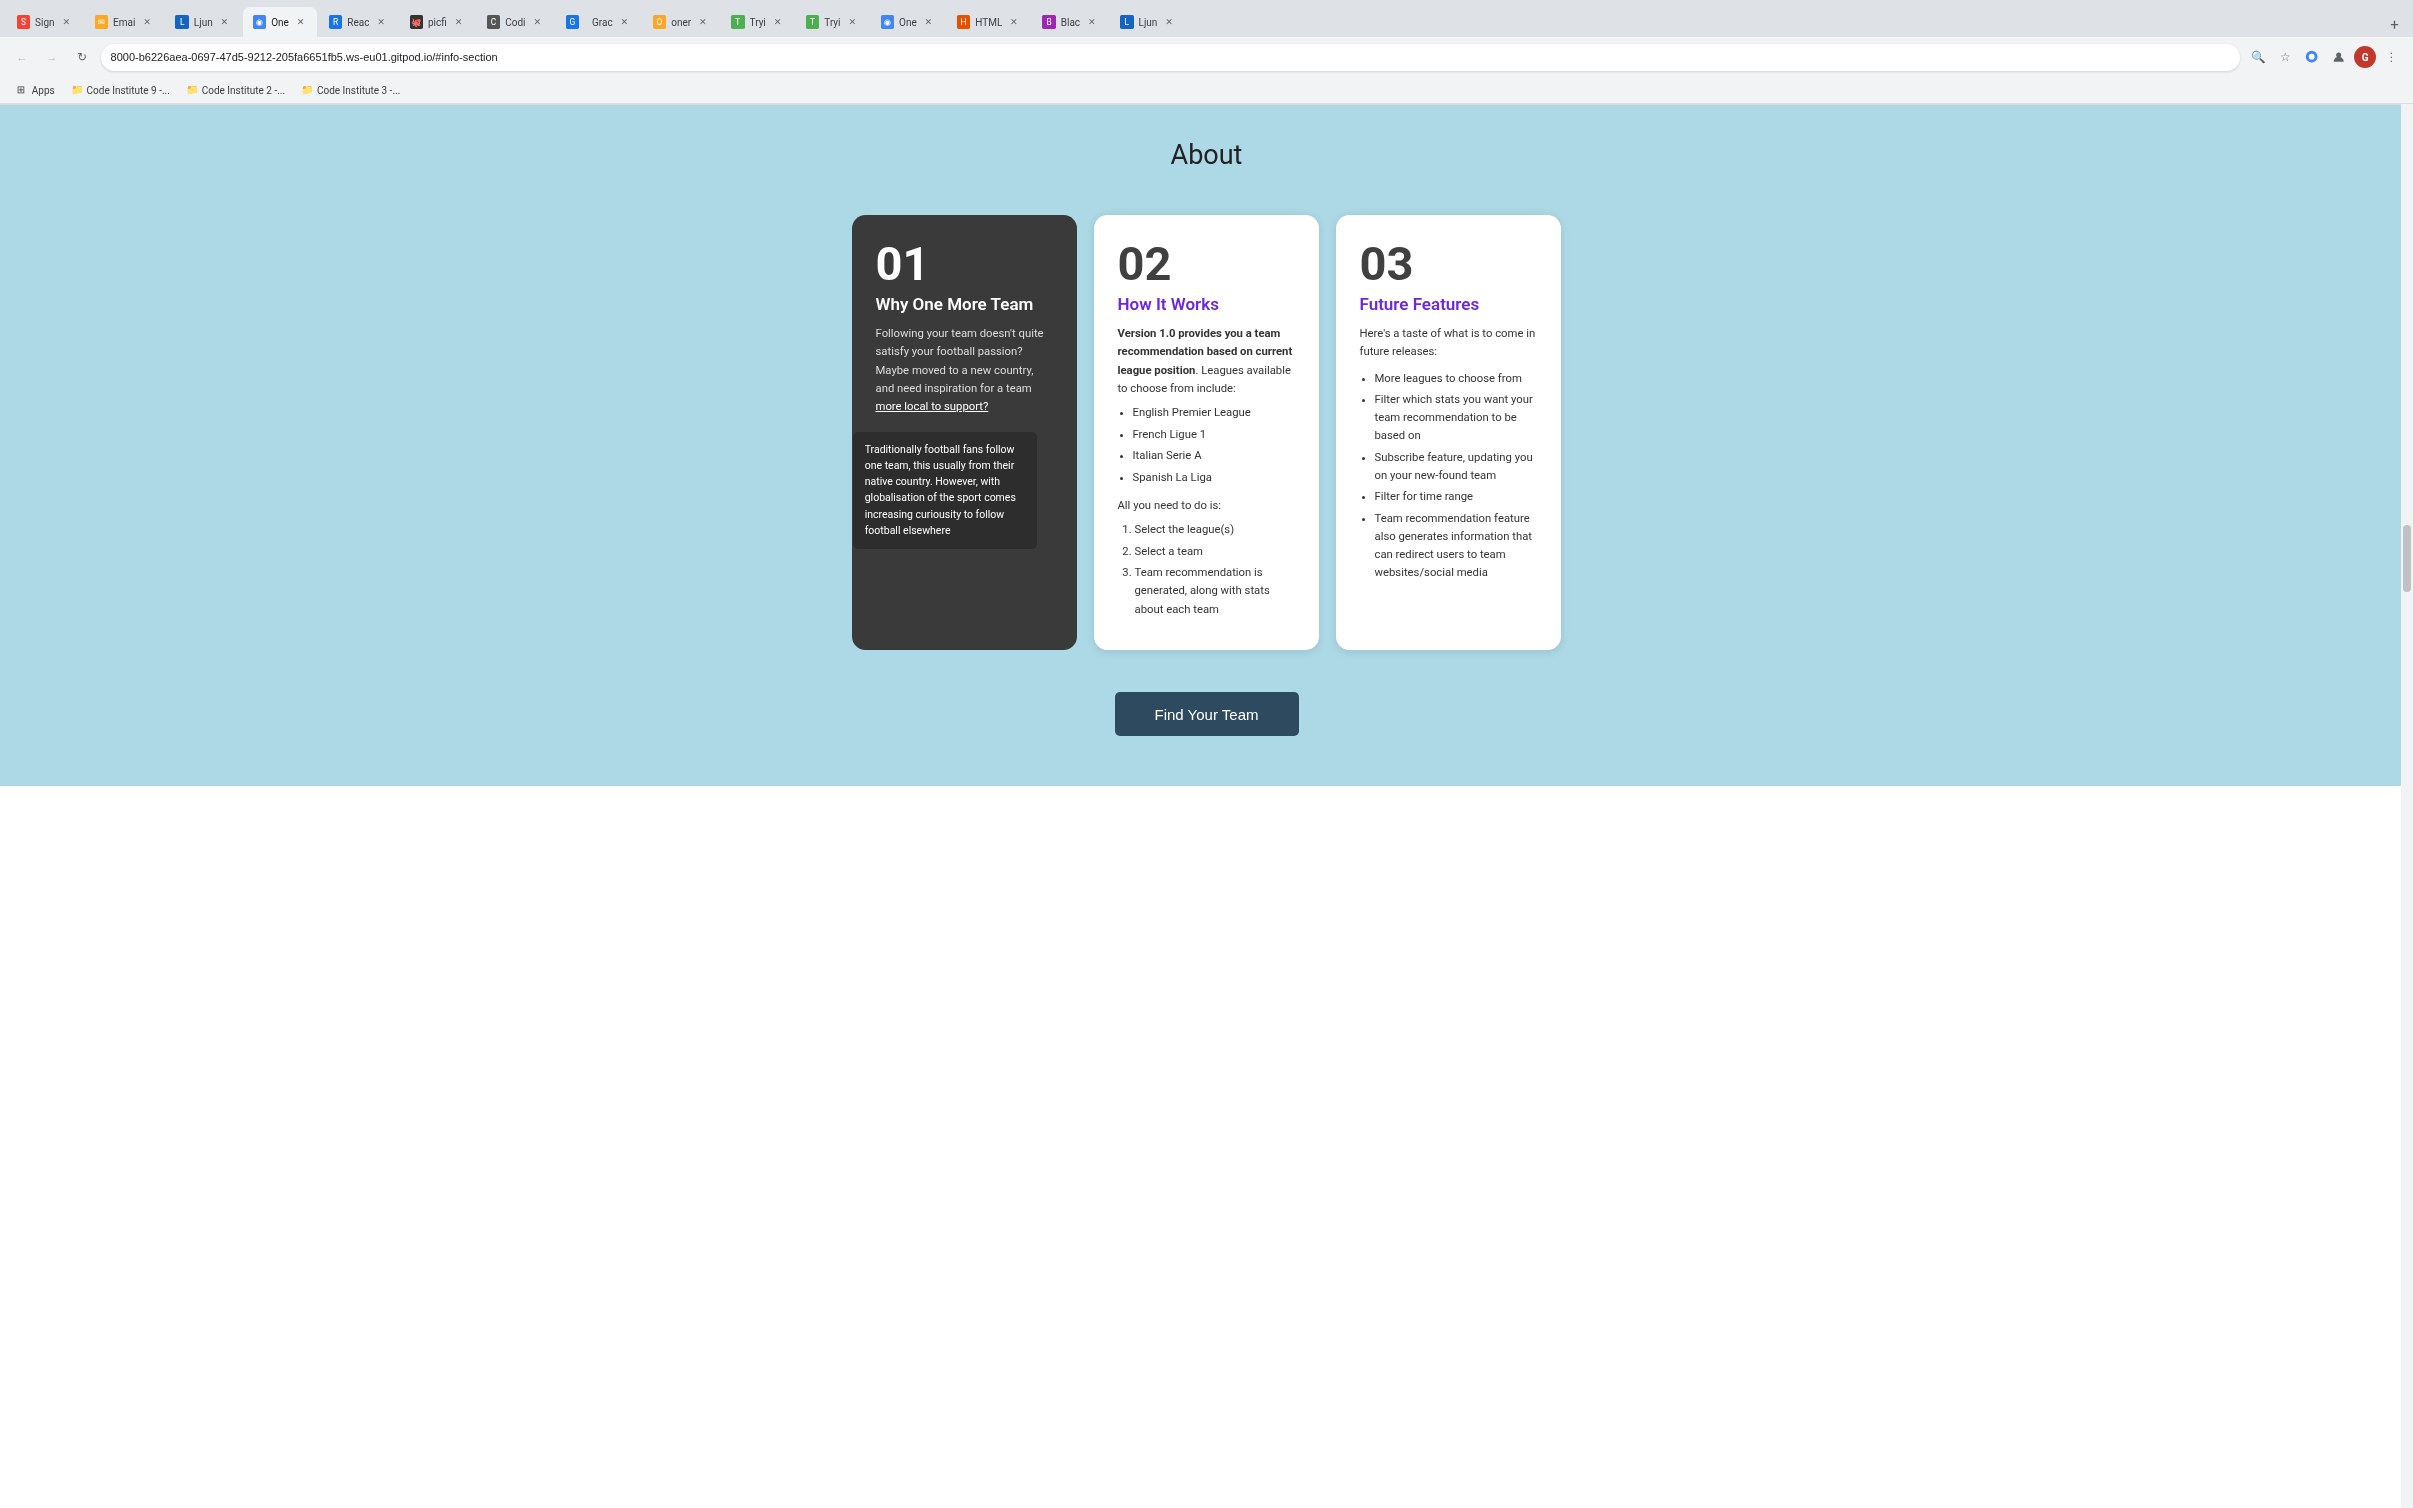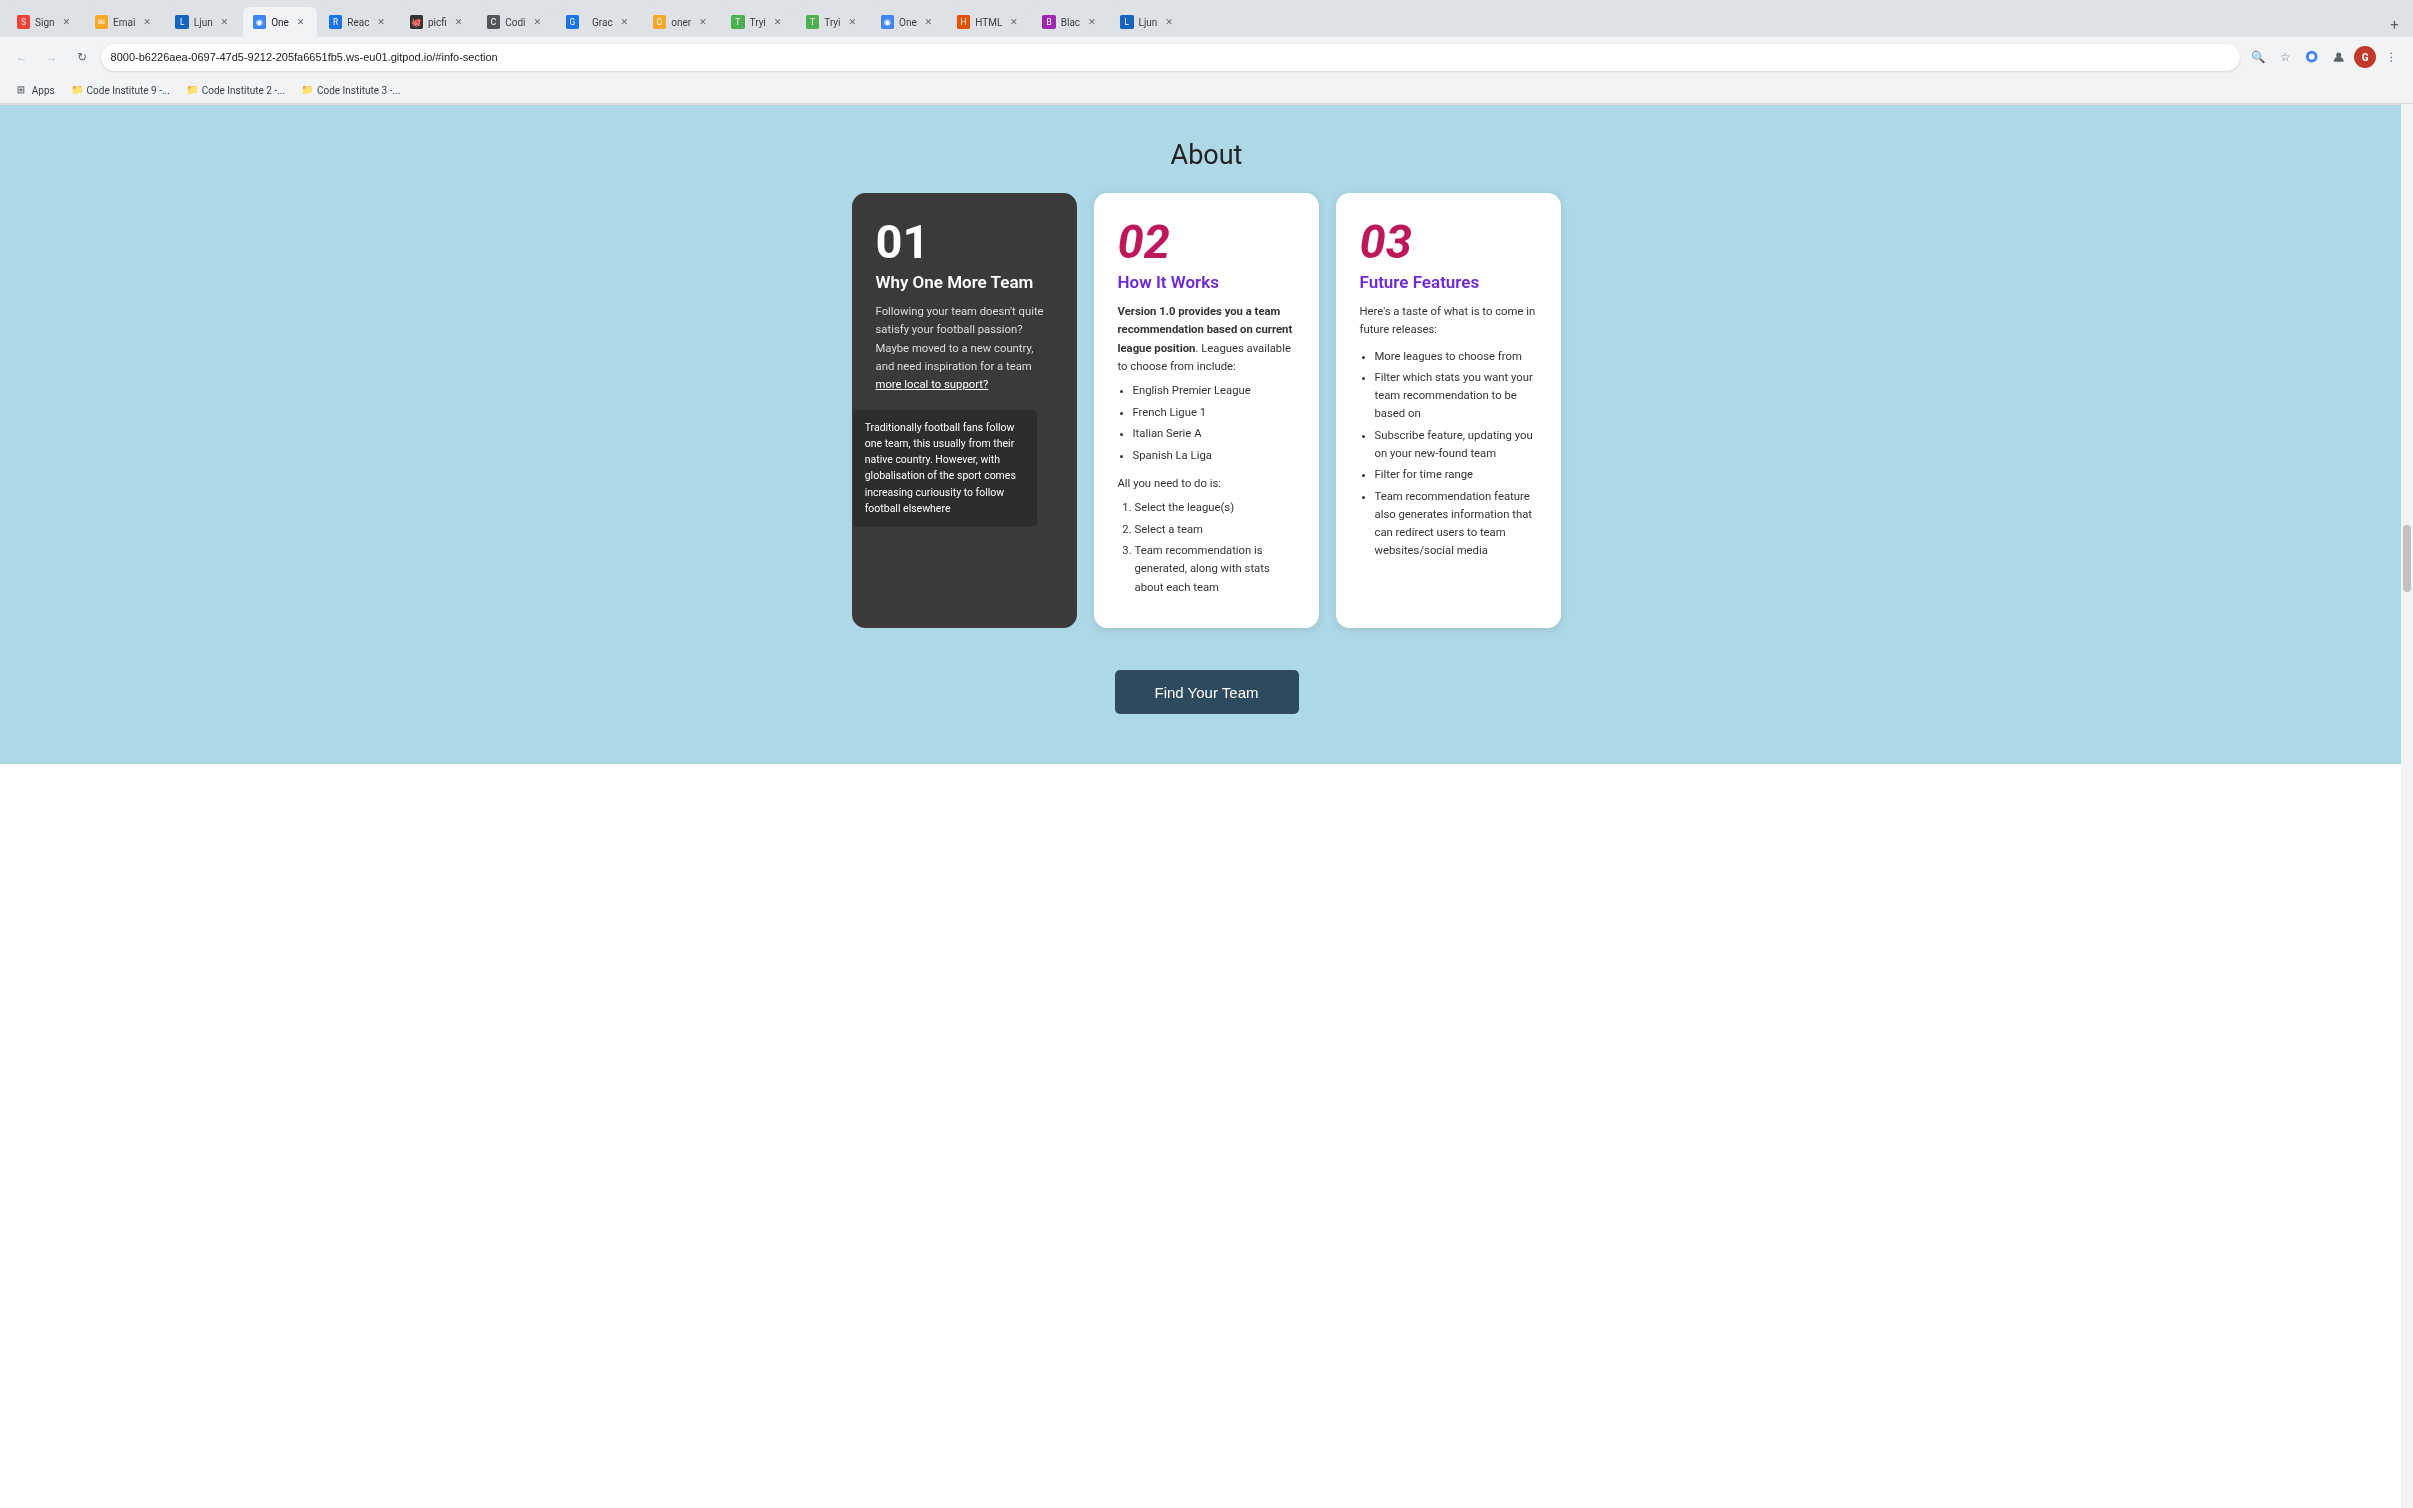--- a/index.html
+++ b/index.html
@@ -178,21 +178,21 @@
       min-height: 587px;
       padding: 34px 17px 50px;
       position: relative;
     }
 
     .page-title {
       text-align: center;
       font-size: 27px;
       font-weight: 400;
       color: #222;
-      margin-bottom: 22px;
+      margin-bottom: 44px;
     }
 
     
     .cards-container {
       display: flex;
       justify-content: center;
       gap: 17px;
       flex-wrap: wrap;
       max-width: 922px;
       margin: 0 auto 42px;
@@ -216,21 +216,21 @@
       box-shadow: 0 1.7px 8.4px rgba(0,0,0,0.1);
     }
 
     .card-number {
       font-size: 47px;
       font-weight: 700;
       line-height: 1;
       margin-bottom: 6.7px;
     }
     .card-dark .card-number { color: #fff; }
-    .card-light .card-number { color: #be185d; font-style: italic; }
+    .card-light .card-number { color: #404040; }
 
     .card-title {
       font-size: 17px;
       font-weight: 600;
       margin-bottom: 11.7px;
     }
     .card-dark .card-title { color: #fff; }
     .card-light .card-title { color: #6d28d9; }
 
     .card-body {

